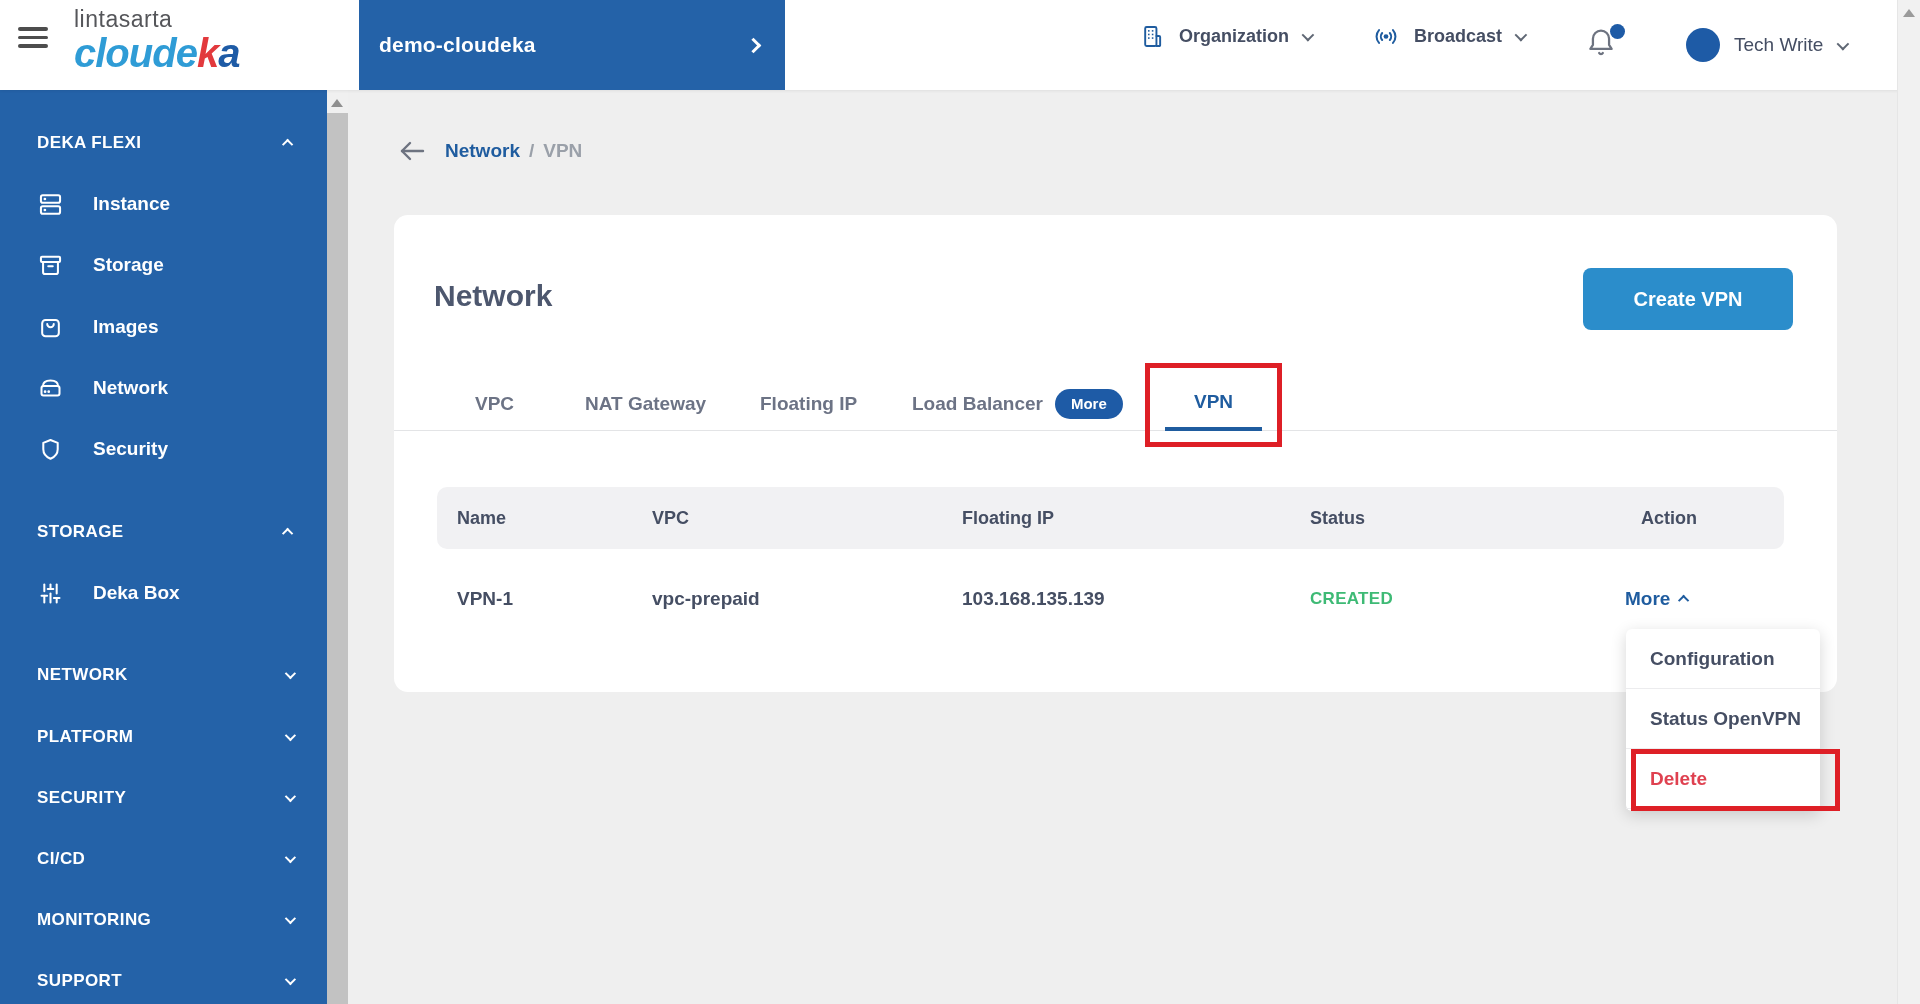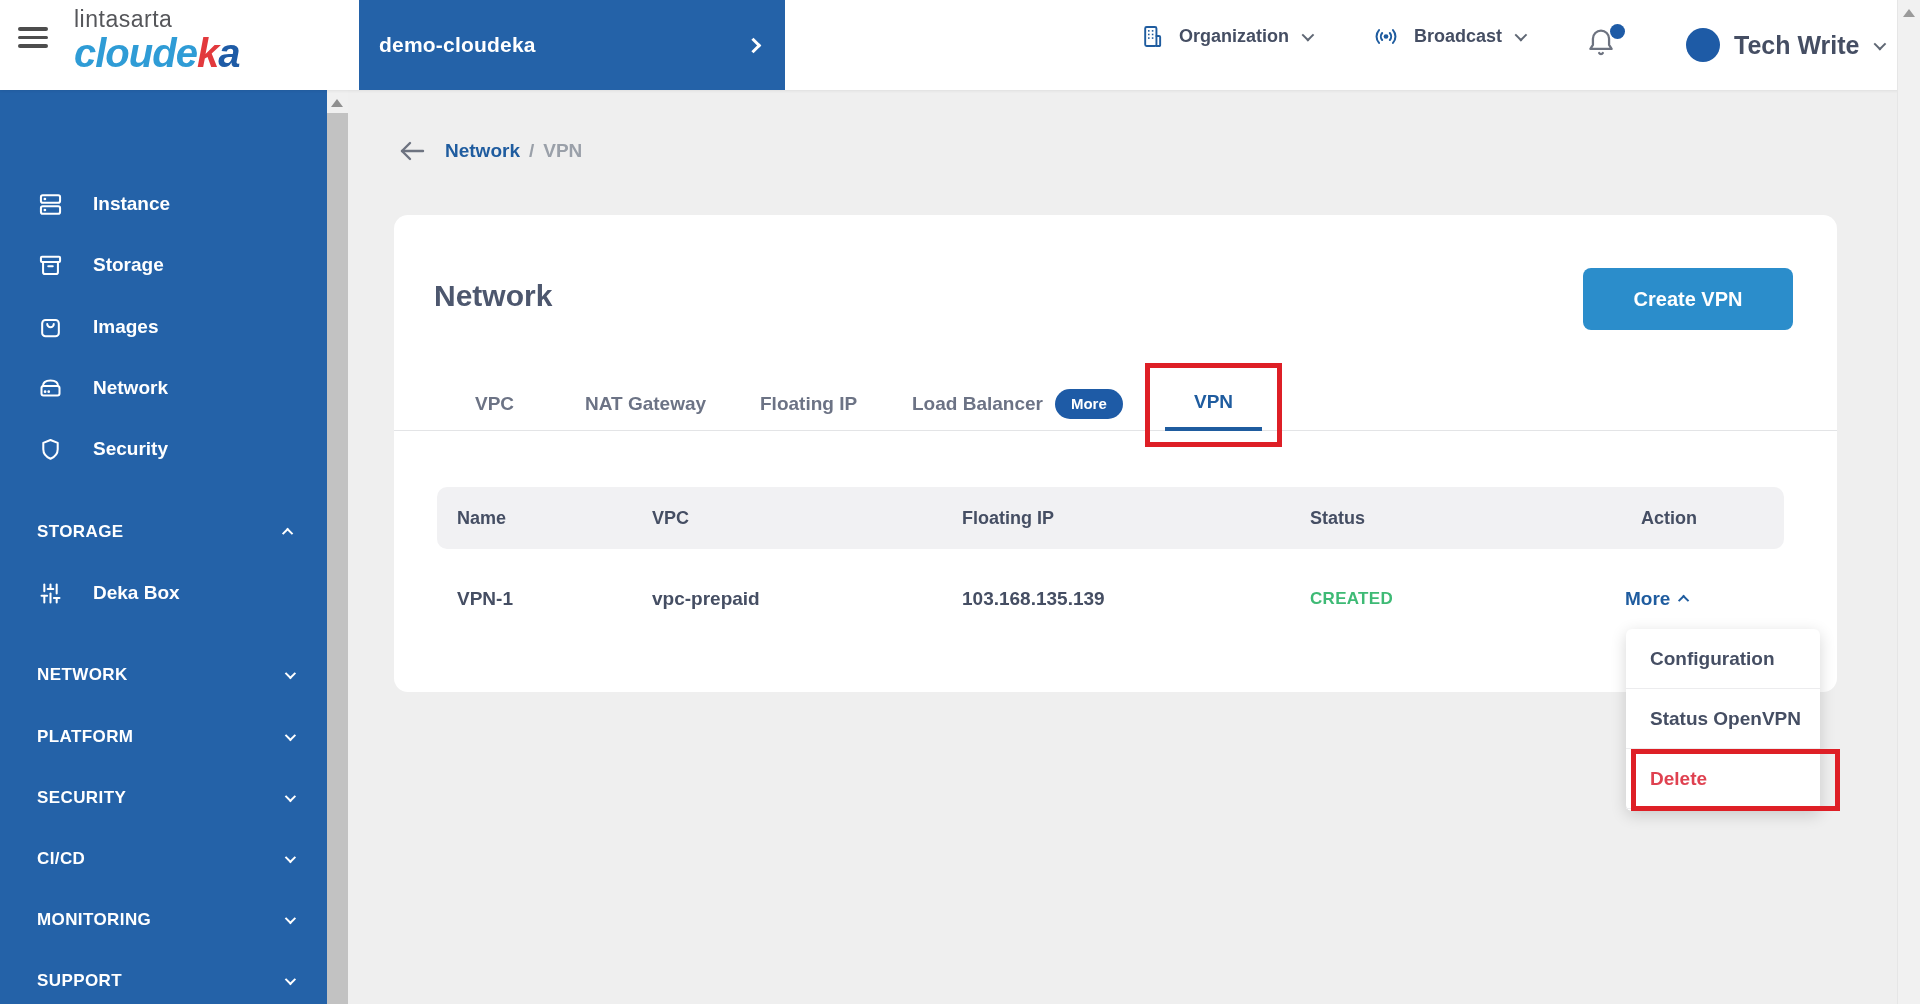--- a/index.html
+++ b/index.html
@@ -24,21 +24,21 @@
   .hdr-item { position:absolute; top:0; height:72px; display:flex; align-items:center; gap:13px; cursor:pointer;
               color:#454e63; font-size:18px; font-weight:700; }
   .hdr-org { left:1139px; } .hdr-bcast { left:1371px; }
   .hdr-item .chev { color:#5f6774; }
 
   .bell-wrap { position:absolute; left:1584px; top:24px; width:44px; height:42px; cursor:pointer; }
   .bell-dot { position:absolute; right:3px; top:0; width:15px; height:15px; border-radius:50%; background:#1e5ba6; }
 
   .user { position:absolute; left:1686px; top:0; height:90px; display:flex; align-items:center; gap:14px; cursor:pointer; }
   .avatar { width:34px; height:34px; border-radius:50%; background:#1e5ba6; }
-  .user .uname { color:#454e63; font-size:25px; font-weight:700; }
+  .user .uname { color:#454e63; font-size:19px; font-weight:400; }
   .user .chev { color:#5f6774; }
 
   
   .chev { display:inline-block; width:9px; height:9px; border-right:2.6px solid currentColor;
           border-bottom:2.6px solid currentColor; }
   .chev.down  { transform:rotate(45deg) translateY(-2px); }
   .chev.up    { transform:rotate(225deg) translateY(-2px); }
   .chev.right { transform:rotate(-45deg); }
 
   
@@ -176,20 +176,24 @@
 
     <div class="user">
       <span class="avatar"></span>
       <span class="uname">Tech Write</span>
       <span class="chev down"></span>
     </div>
   </div>
 
   <div class="sidebar">
 
+    <div class="nav-row nav-group" style="top:31px">
+      <span>DEKA FLEXI</span>
+      <span class="chev up"></span>
+    </div>
     <div class="nav-row nav-item" style="top:92px">
       <span class="nicon">
         <svg width="27" height="27" viewBox="0 0 24 24" fill="none" stroke="#fff" stroke-width="1.8" stroke-linecap="round" stroke-linejoin="round">
           <rect x="3.5" y="3.8" width="17" height="6.6" rx="1.6"></rect>
           <rect x="3.5" y="13.6" width="17" height="6.6" rx="1.6"></rect>
           <line x1="7" y1="7.1" x2="7.02" y2="7.1" stroke-width="2.4"></line>
           <line x1="7" y1="16.9" x2="7.02" y2="16.9" stroke-width="2.4"></line>
         </svg>
       </span>
       <span>Instance</span>

